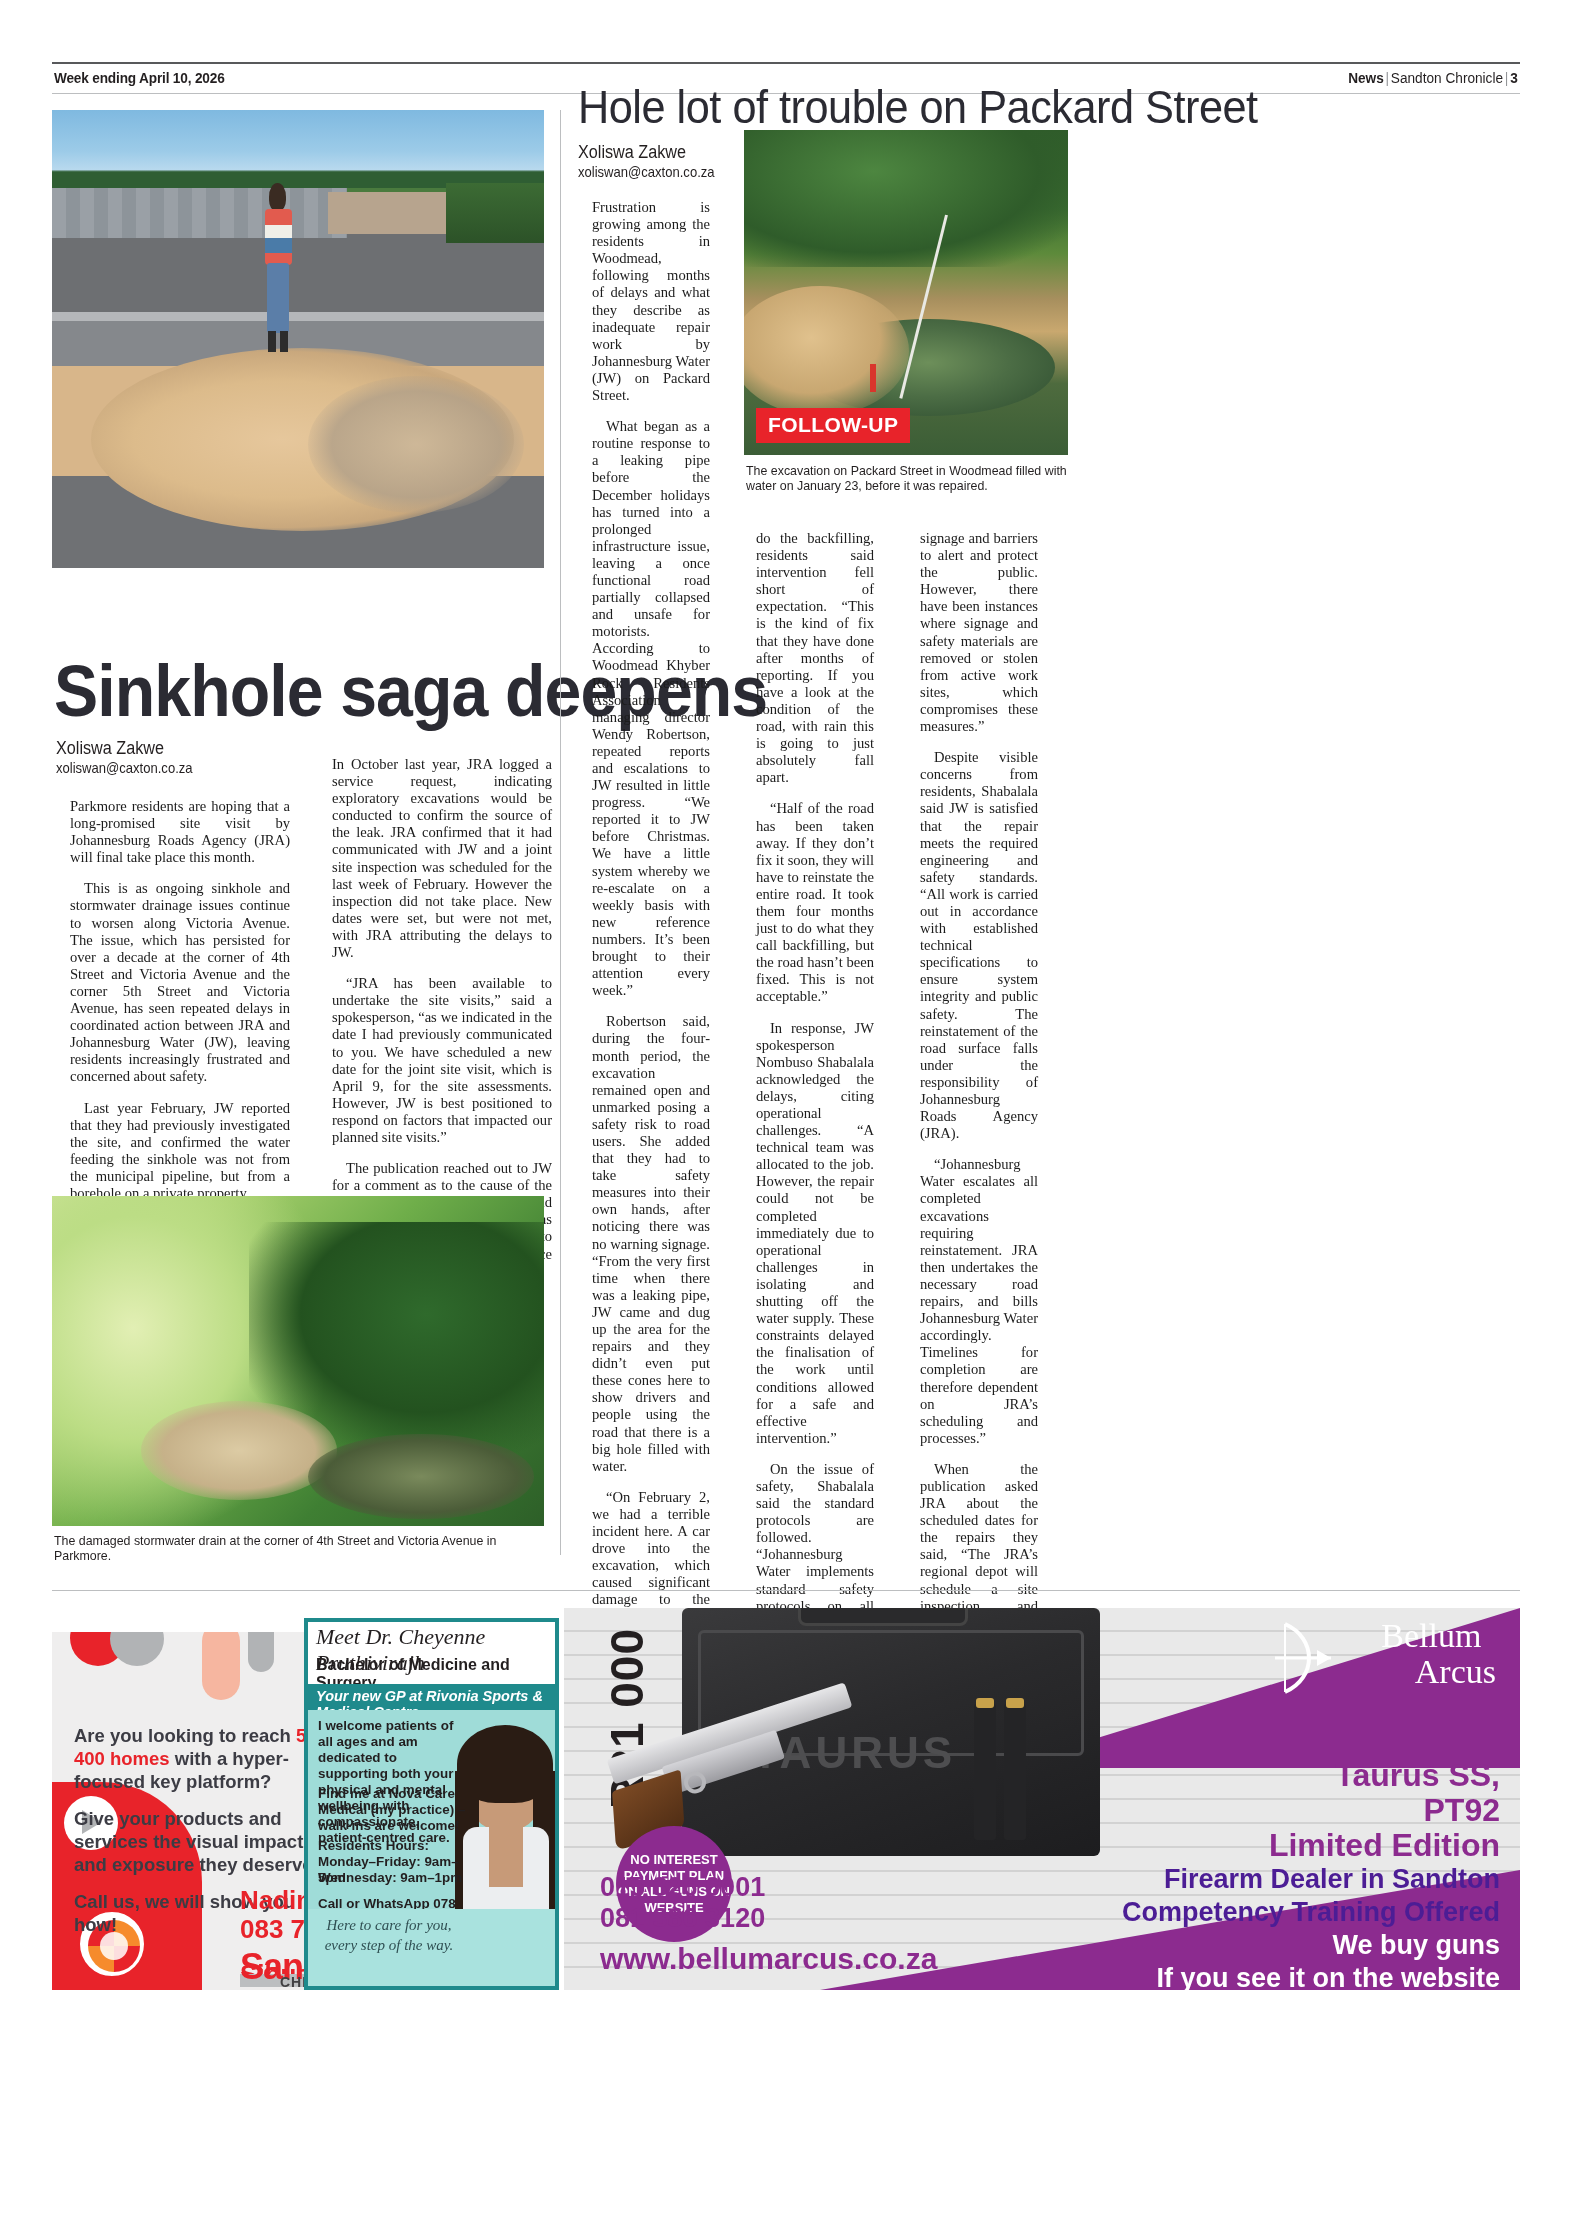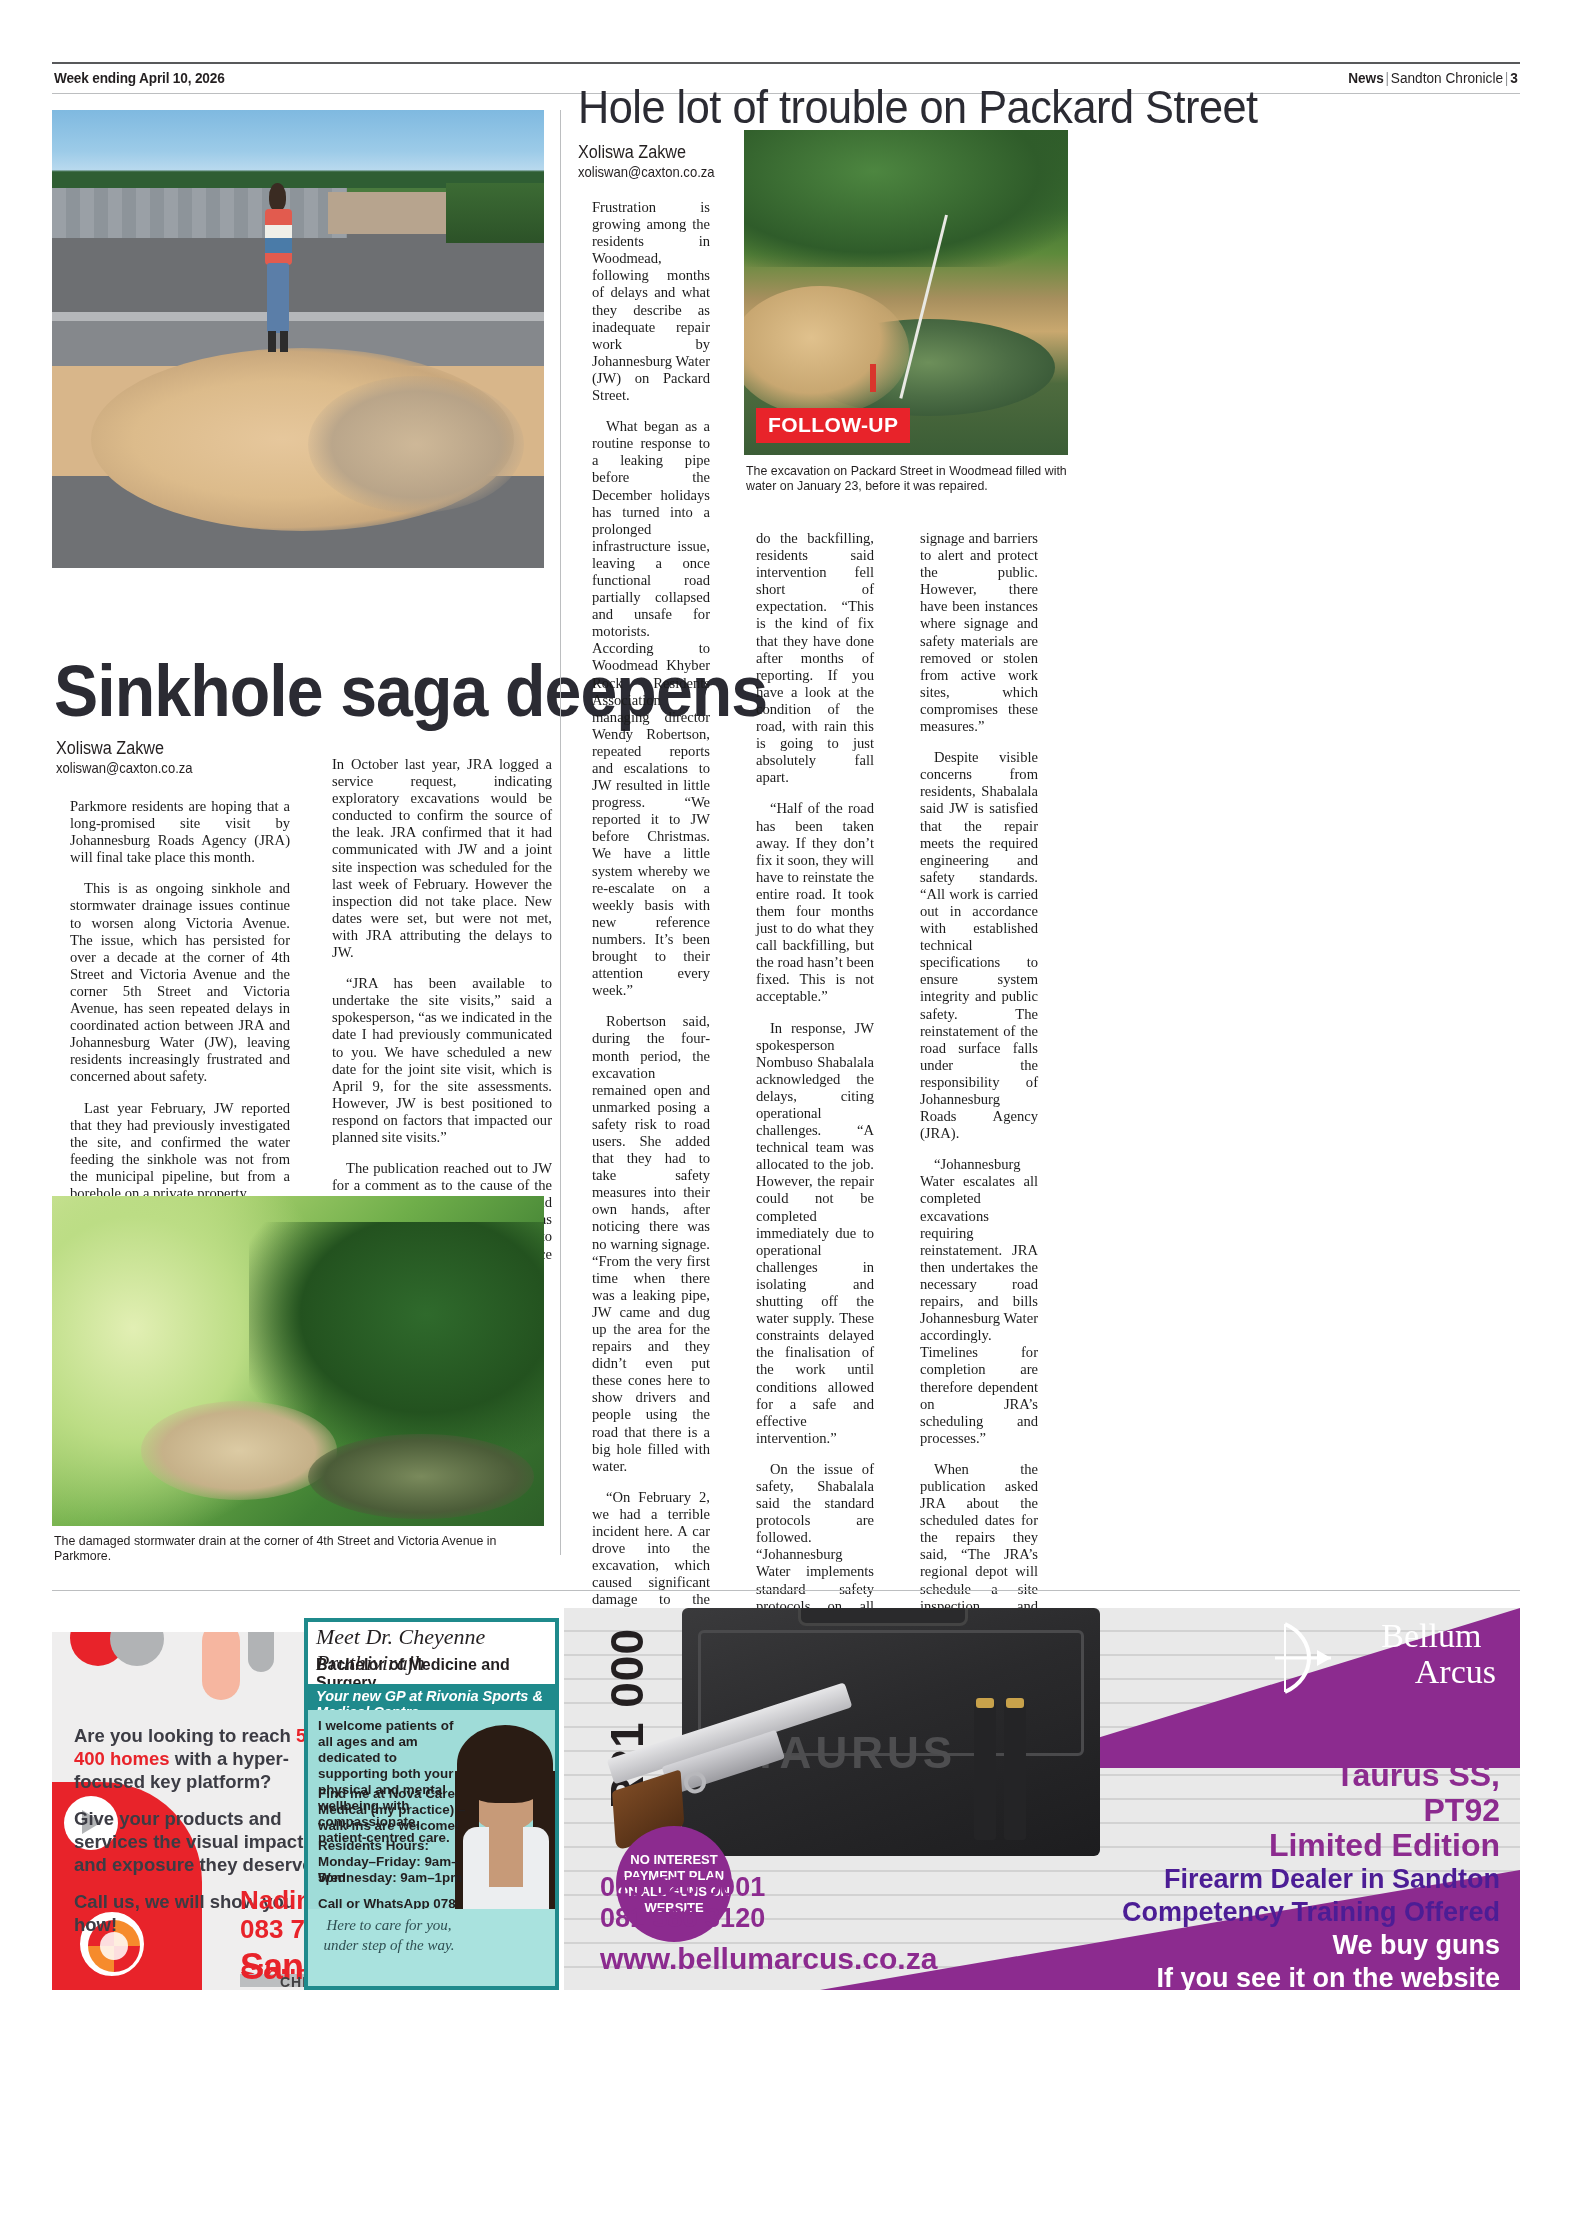--- a/index.html
+++ b/index.html
@@ -349,21 +349,21 @@
           <div style="position:absolute;left:34px;top:116px;width:34px;height:60px;background:#c79a78;"></div>
         </div>
         <div class="t" style="top:8px;">I welcome patients of all ages and am dedicated to supporting both your physical and mental wellbeing with compassionate, patient-centred care.</div>
         <div class="t" style="top:76px;">Find me at Nova Care Medical (my practice) – walk-ins are welcome!</div>
         <div class="t" style="top:128px;">Residents Hours:</div>
         <div class="t" style="top:144px;">Monday–Friday: 9am–5pm</div>
         <div class="t" style="top:160px;">Wednesday: 9am–1pm</div>
         <div class="t" style="top:186px;">Call or WhatsApp 078 706 2516 to book your appointment.</div>
       </div>
       <div class="foot">
-        <div class="footscript">Here to care for you, under step of the way.</div>
+        <div class="footscript">Here to care for you, every step of the way.</div>
       </div>
     </div>
 
     <div class="ad ad3">
 
       <div class="brick" style="background:
              repeating-linear-gradient(0deg,#e9e9e9 0 22px,#d2d2d2 22px 24px),
              repeating-linear-gradient(90deg,#eeeeee 0 58px,#cfcfcf 58px 60px);"></div>
 
       <div class="purple-tri"></div>

